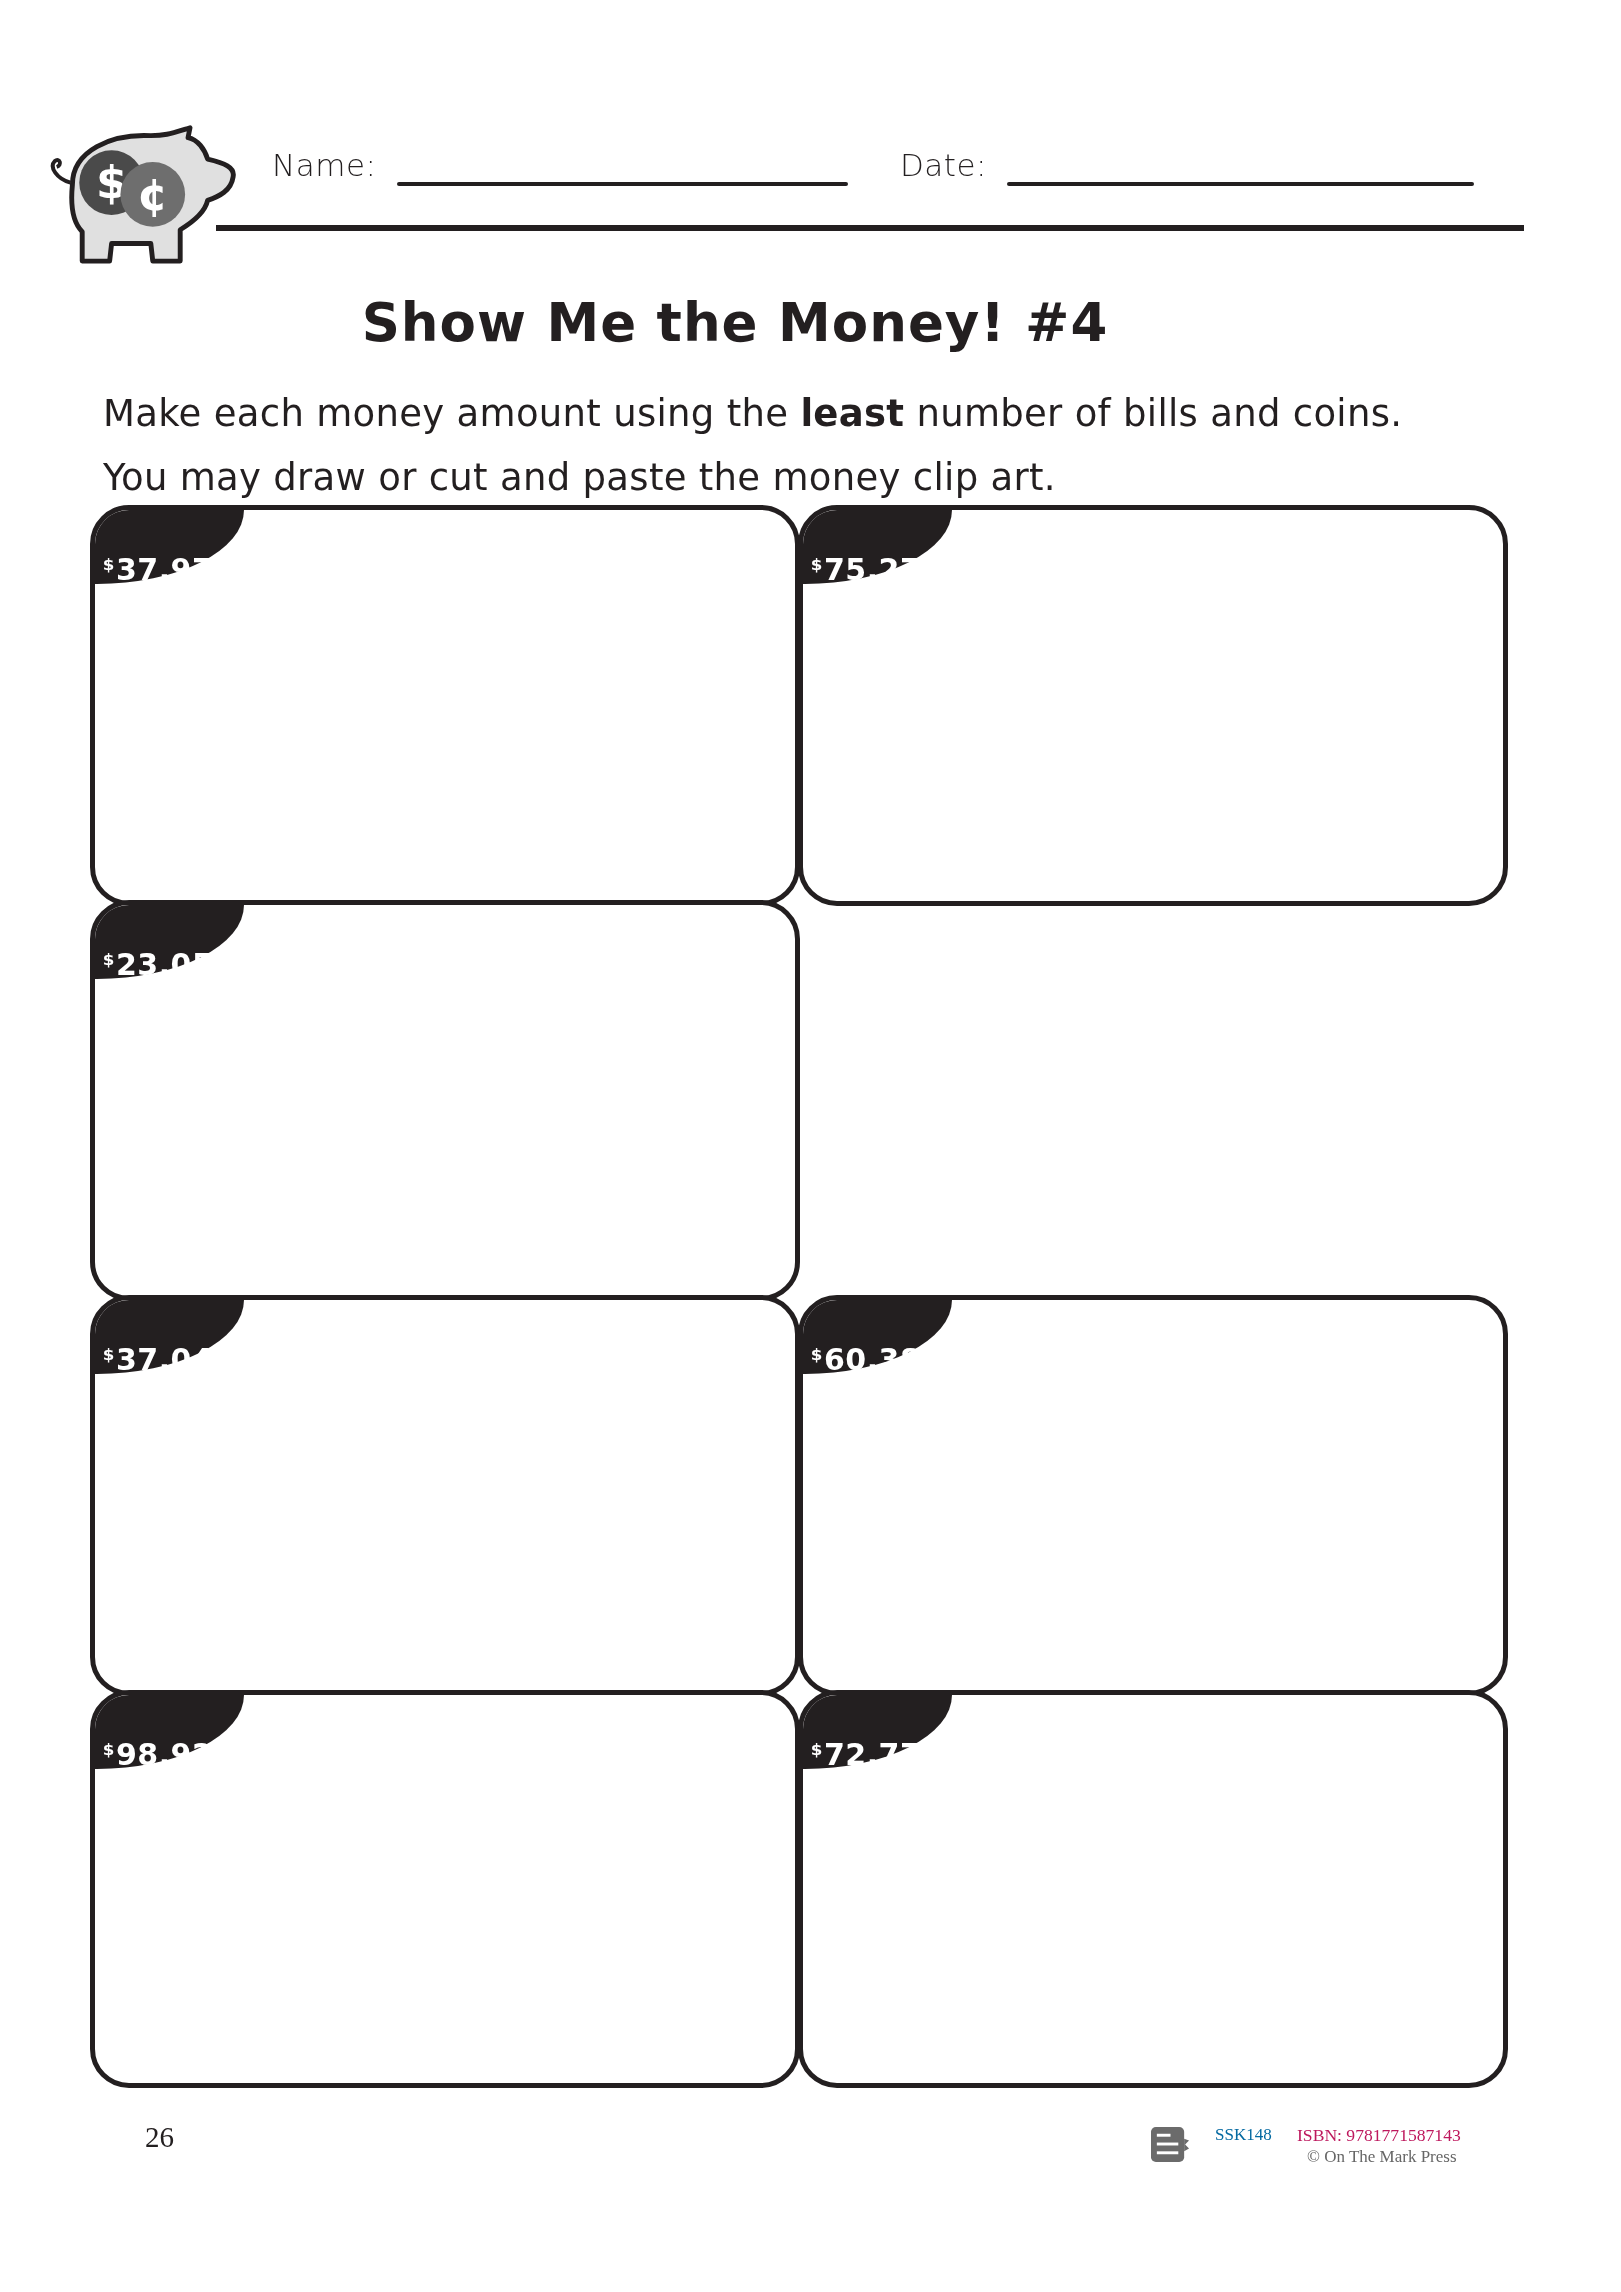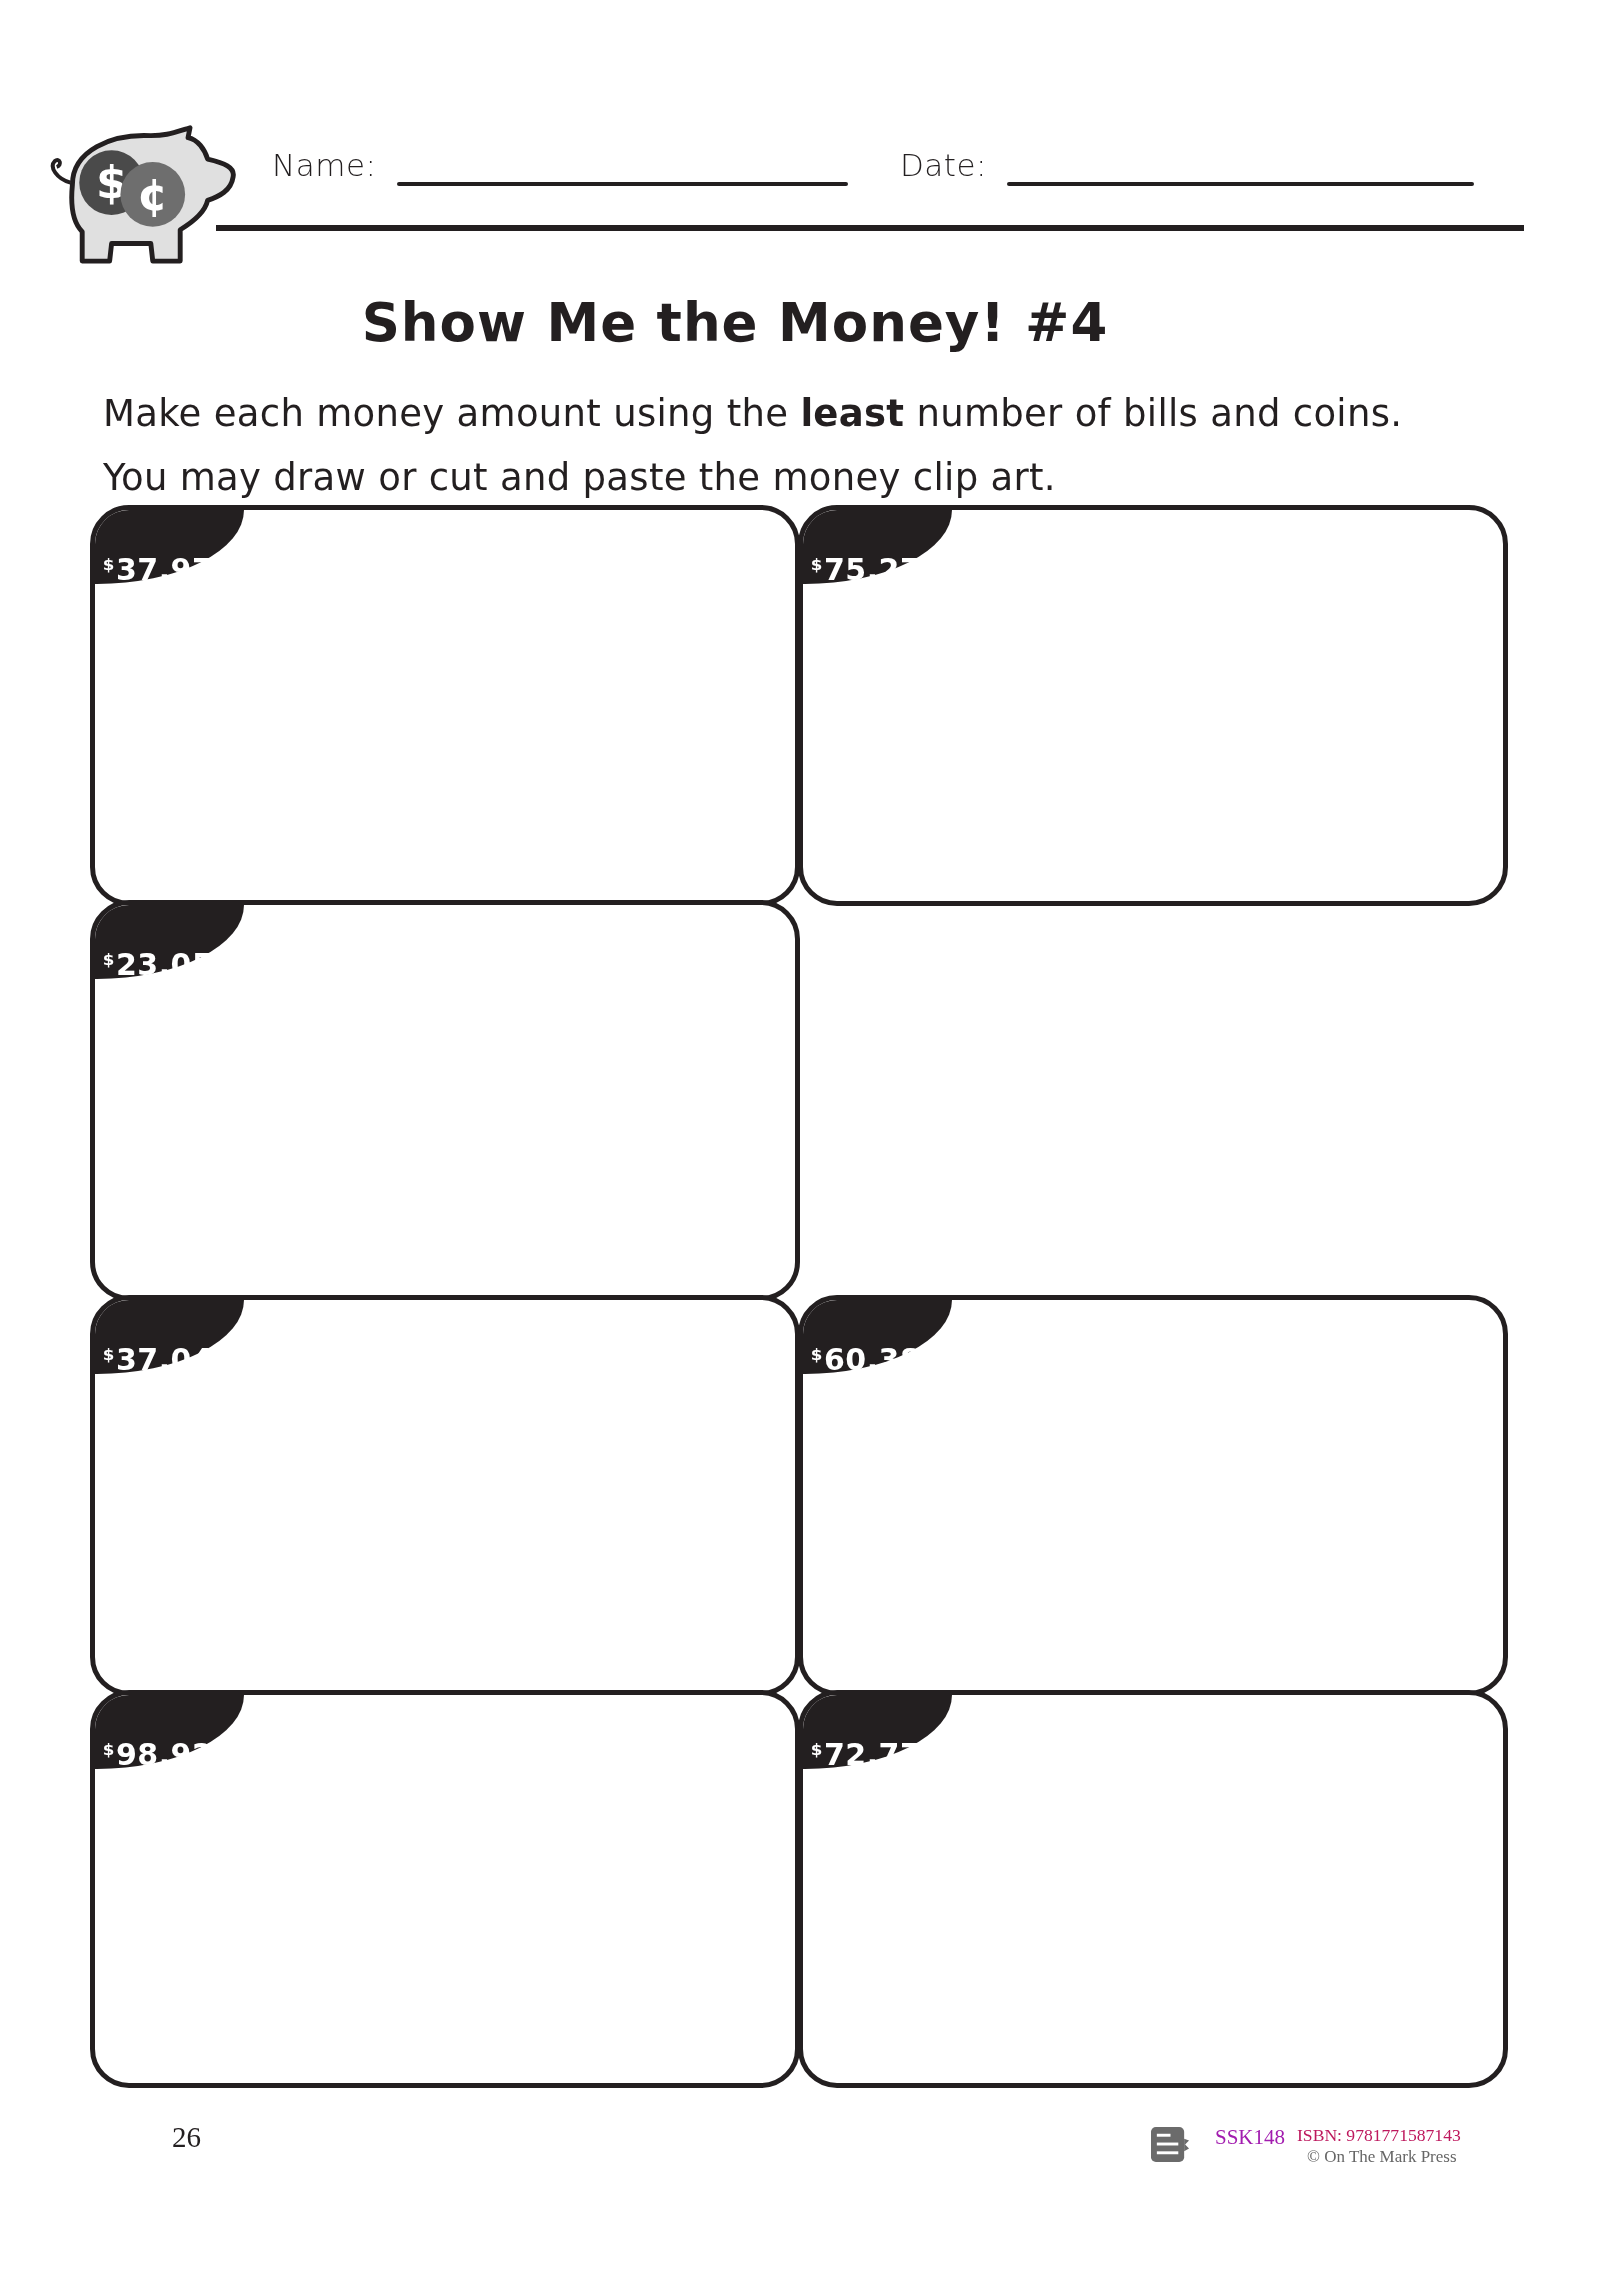--- a/index.html
+++ b/index.html
@@ -17,23 +17,23 @@
                   letter-spacing: 0.3px; }
   #instructions b { font-weight: bold; }
   #grid { left: 90px; top: 505px; width: 1417px; height: 1583px; }
   .box { position: absolute; box-sizing: border-box; border: 5.9px solid #231f20;
          border-radius: 39px; background: #fff; overflow: hidden; }
   .tab { position: absolute; left: 0; top: 0; width: 149px; height: 74px; background: #231f20;
          border-bottom-right-radius: 147px 74px; }
   .tab-text { position: absolute; left: 7.8px; top: 9.8px; color: #fff; font-weight: bold;
               font-size: 30px; letter-spacing: 0.5px; white-space: nowrap; margin-top: 32px; }
   .tab-text sup { font-size: 16.7px; vertical-align: top; position: relative; top: 2px; margin-right: 1px; }
-  #page-number { left: 145px; top: 2121px; font-family: "Liberation Serif", serif; font-size: 29px; color: #231f20; margin-left: 27px; }
+  #page-number { left: 145px; top: 2121px; font-family: "Liberation Serif", serif; font-size: 29px; color: #231f20; }
   #footer-icon { left: 1149px; top: 2125px; width: 43px; width: 43px; height: 39px; }
-  #footer-code { left: 1215px; top: 2125px; font-family: "Liberation Serif", serif; font-size: 21px; color: #a21caf; }
+  #footer-code { left: 1215px; top: 2125px; font-family: "Liberation Serif", serif; font-size: 17px; color: #0369a1; }
   #footer-isbn { left: 1297px; top: 2125px; font-family: "Liberation Serif", serif; font-size: 17.6px; color: #be185d; }
   #footer-copy { left: 1307px; top: 2147px; font-family: "Liberation Serif", serif; font-size: 17px; color: #666; }
 </style>
 </head>
 <body>
 
 <div id="logo" class="abs">
   <svg width="196" height="152" viewBox="0 0 200 155">
     <path d="M28 68 C 14 64, 6 52, 12 46 C 17 42, 20 50, 14 52" fill="none" stroke="#231f20" stroke-width="4"></path>
     <path d="M30 70 C 30 35, 70 18, 110 20 C 125 20, 130 18, 150 12 L 148 22 C 158 24, 165 34, 168 44

